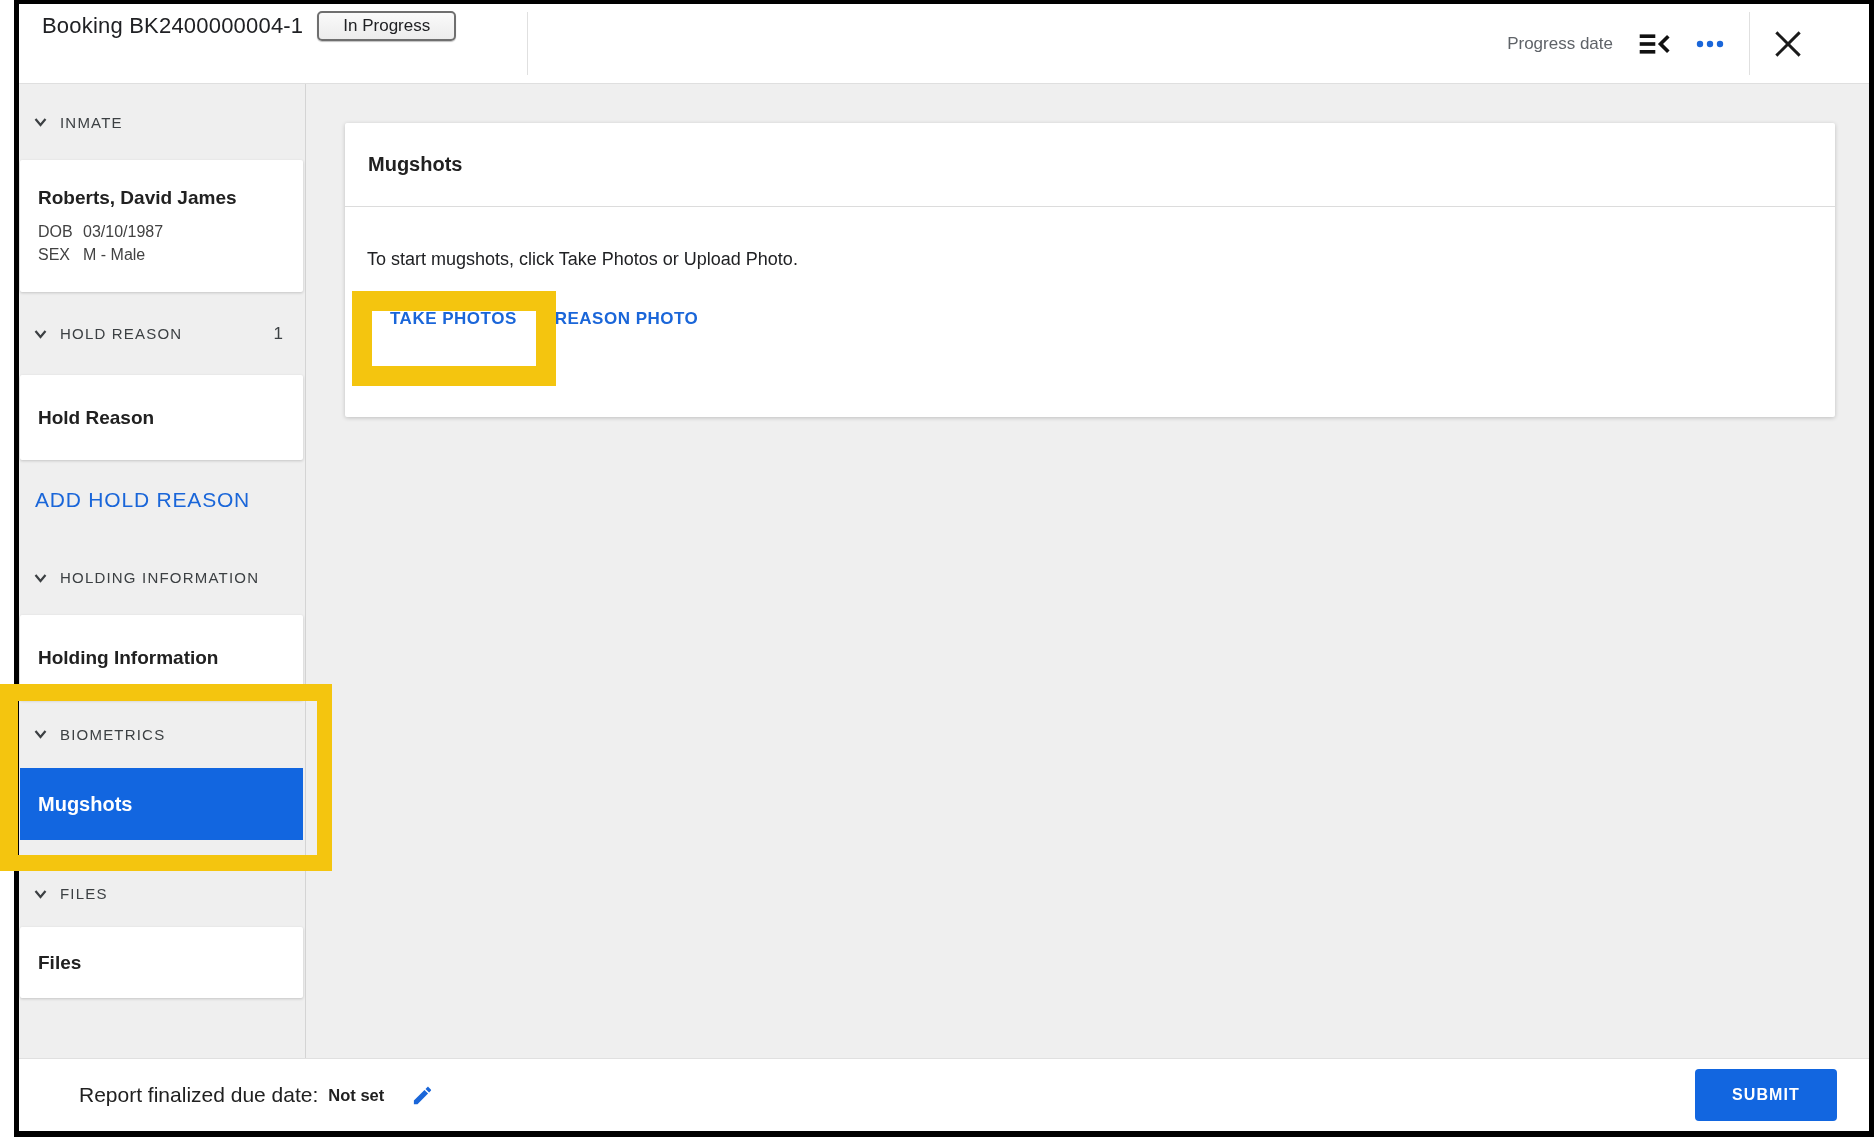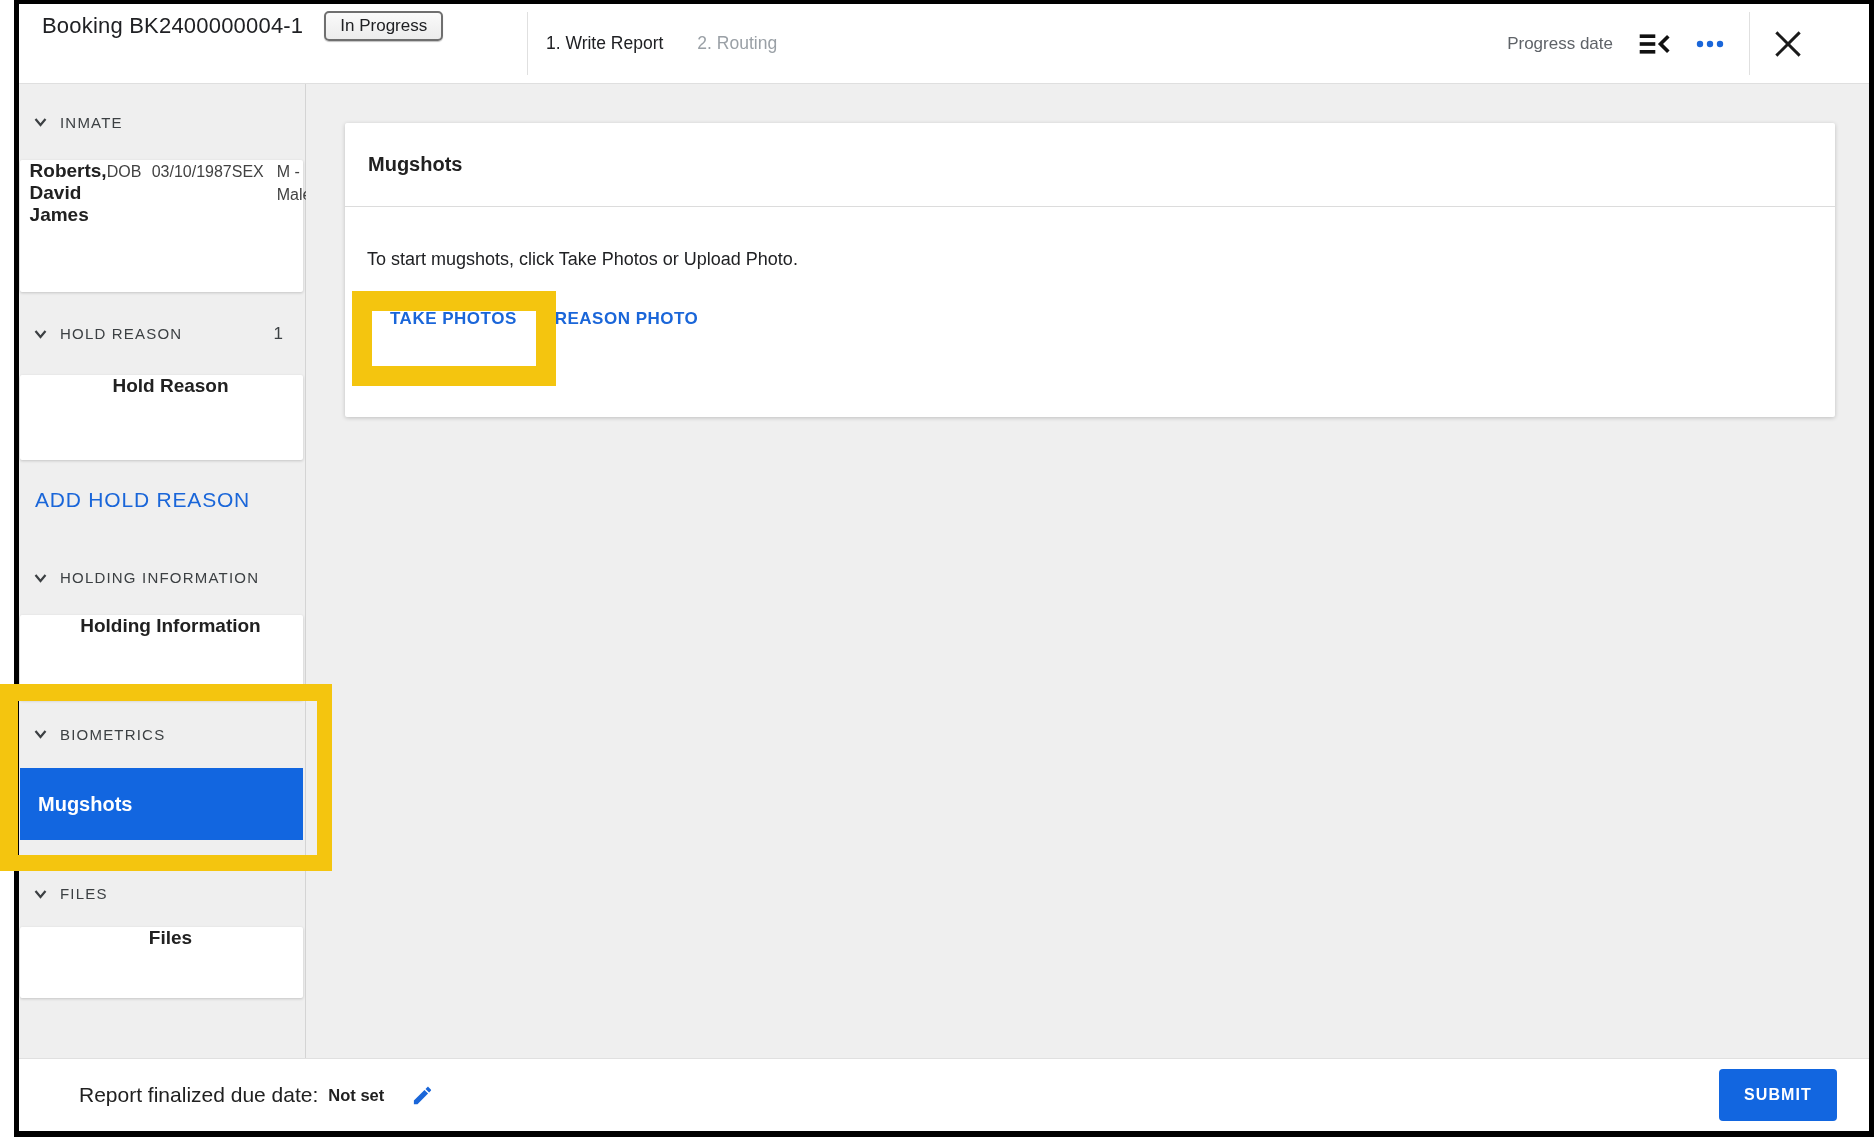--- a/index.html
+++ b/index.html
@@ -15,23 +15,23 @@
 
   
   .topbar {
     height:80px; flex:0 0 80px; background:#fff; border-bottom:1px solid #DFDFDF;
     display:flex; align-items:stretch; padding-left:23px;
   }
   .tb-left { width:485px; flex:0 0 485px; padding-top:7px; }
   .tb-row1 { display:flex; align-items:center; }
   .booking-title { font-size:22px; font-weight:500; color:#202124; letter-spacing:0.2px; }
   .status-badge {
-    margin-left:21px; font-size:17px; color:#202124;
+    margin-left:14px; font-size:17px; color:#202124;
     border:2px solid #6F6F6F; border-radius:5px; background:linear-gradient(#FAFAFA,#ECECEC);
-    padding:3px 14px; box-shadow:0 1px 1px rgba(0,0,0,0.25);
+    padding:3px 24px; box-shadow:0 1px 1px rgba(0,0,0,0.25);
   }
   .tb-row2 { display:flex; align-items:center; margin-top:3px; }
   .author-link { font-size:21px; color:var(--link-blue,#1A66D9); cursor:pointer; }
   .sep-dot { width:7px; height:7px; border-radius:50%; background:#9AA0A6; margin:0 13px 0 14px; }
   .location { font-size:18px; color:#5F6368; }
   .tb-divider { width:1px; background:#E0E0E0; margin:8px 0; }
   .tb-steps { display:flex; align-items:center; gap:34px; padding-left:18px; }
   .step-active { font-size:17.5px; font-weight:500; color:#202124; }
   .step-inactive { font-size:17.5px; color:#9AA0A6; }
   .tb-right { margin-left:auto; display:flex; align-items:center; padding-right:39px; }
@@ -46,21 +46,21 @@
     width:287px; flex:0 0 287px; background:#EFEFEF; border-right:1px solid #D4D4D4;
     display:flex; flex-direction:column;
   }
   .s-header { display:flex; align-items:center; padding-left:14px; }
   .s-header .chev { margin-right:12px; display:flex; }
   .s-title { font-size:15px; font-weight:500; letter-spacing:1.2px; color:#3C4043; }
   .s-count { margin-left:auto; margin-right:22px; font-size:17px; color:#3C4043; }
   .s-card {
     background:#fff; margin:0 2px 0 1px; border-radius:2px;
     box-shadow:0 1px 3px rgba(0,0,0,0.18);
-    display:flex; flex-direction:row; justify-content:center; padding-left:18px; cursor:pointer;
+    display:flex; flex-direction:column; justify-content:center; padding-left:18px; cursor:pointer;
   }
   .s-card .card-label { font-size:19px; font-weight:700; color:#212121; }
   .inmate-name { font-size:19px; font-weight:700; color:#212121; margin-bottom:11px; }
   .meta-row { display:flex; font-size:16px; color:#424242; line-height:23px; }
   .meta-label { width:45px; flex:0 0 45px; }
   .s-addlink-row { display:flex; align-items:center; padding-left:16px; }
   .s-addlink { font-size:21px; font-weight:400; letter-spacing:0.8px; color:var(--link-blue,#1A66D9); cursor:pointer; }
   .s-item-selected {
     background:var(--selected-item-blue,#1266E0); margin:0 2px 0 1px;
     display:flex; align-items:center; padding-left:18px; cursor:pointer;
@@ -92,21 +92,21 @@
 
   
   .footer {
     height:73px; flex:0 0 73px; background:#fff; border-top:1px solid #E0E0E0;
     display:flex; align-items:center; padding:0 32px 0 60px;
   }
   .due-label { font-size:21px; color:#212121; }
   .due-value { font-size:16.5px; font-weight:700; color:#212121; margin-left:10px; }
   .pencil-btn { margin-left:27px; }
   .submit-btn {
-    margin-left:auto; width:118px; height:52px; border:none; border-radius:4px;
+    margin-left:auto; width:142px; height:52px; border:none; border-radius:4px;
     background:var(--accent-blue,#1266E0); color:#fff; font-size:16px; font-weight:700;
     letter-spacing:1.1px; cursor:pointer; font-family:inherit;
   }
 
   
   .hl { position:absolute; z-index:50; border-style:solid; border-color:var(--highlight-yellow,#F4C50F); background:transparent; pointer-events:none; }
   .hl-sidebar { left:0; top:684px; width:332px; height:187px; border-width:17px 15px 16px 18px; }
   .hl-takephotos { left:352px; top:291px; width:204px; height:95px; border-width:20px; }
 </style>
 </head>
@@ -116,24 +116,20 @@
   <div class="frame">
 
     <div class="topbar">
       <div class="tb-left">
         <div class="tb-row1">
           <span class="booking-title">Booking BK2400000004-1</span>
           <span class="status-badge">In Progress</span>
         </div>
       </div>
       <div class="tb-divider"></div>
-      <div class="tb-steps">
-        <span class="step-active">1. Write Report</span>
-        <span class="step-inactive">2. Routing</span>
-      </div>
       <div class="tb-right">
         <span class="progress-saved">Progress date</span>
         <button class="icon-btn" aria-label="collapse panel">
           <svg width="34" height="26" viewBox="0 0 26 20">
             <line x1="2" y1="4" x2="14" y2="4" stroke="#111" stroke-width="2.8"></line>
             <line x1="2" y1="10" x2="14" y2="10" stroke="#111" stroke-width="2.8"></line>
             <line x1="2" y1="16" x2="14" y2="16" stroke="#111" stroke-width="2.8"></line>
             <path d="M24 4 L18 10 L24 16" fill="none" stroke="#111" stroke-width="2.8"></path>
           </svg>
         </button>

